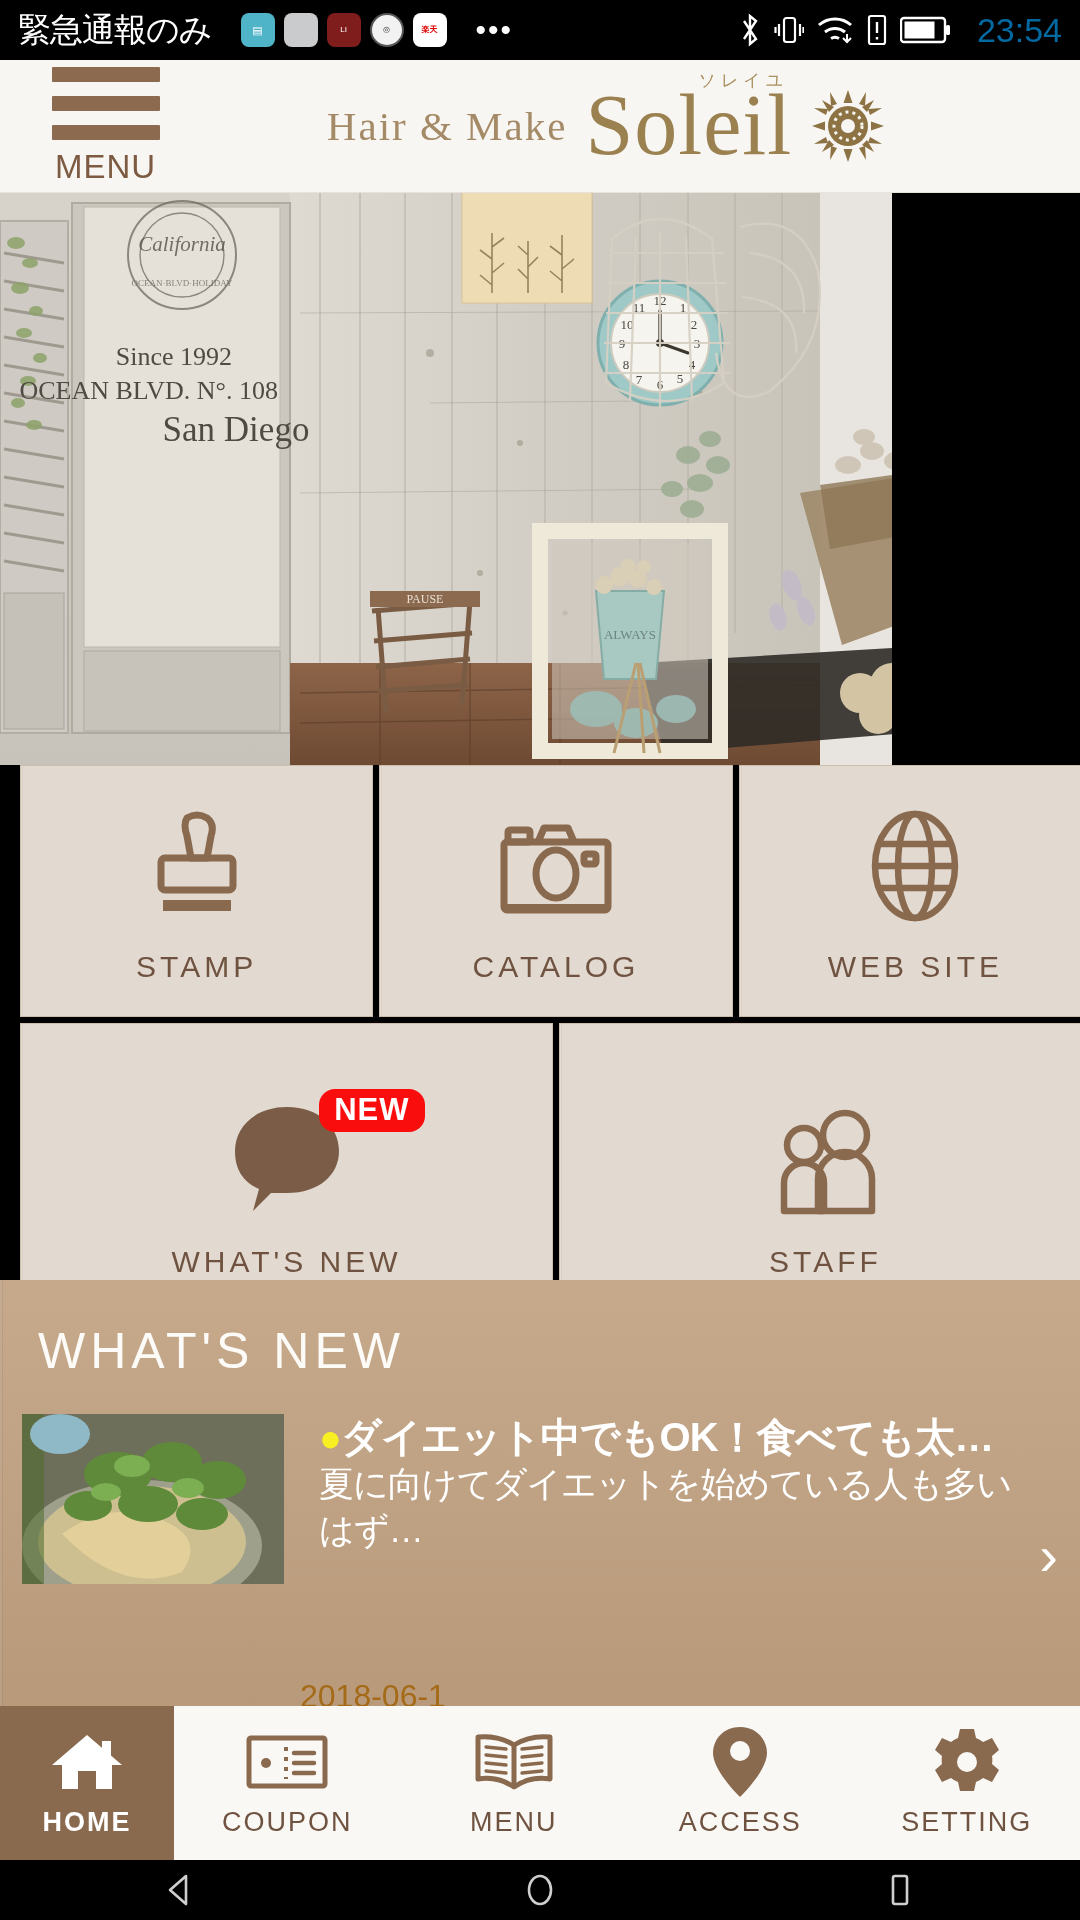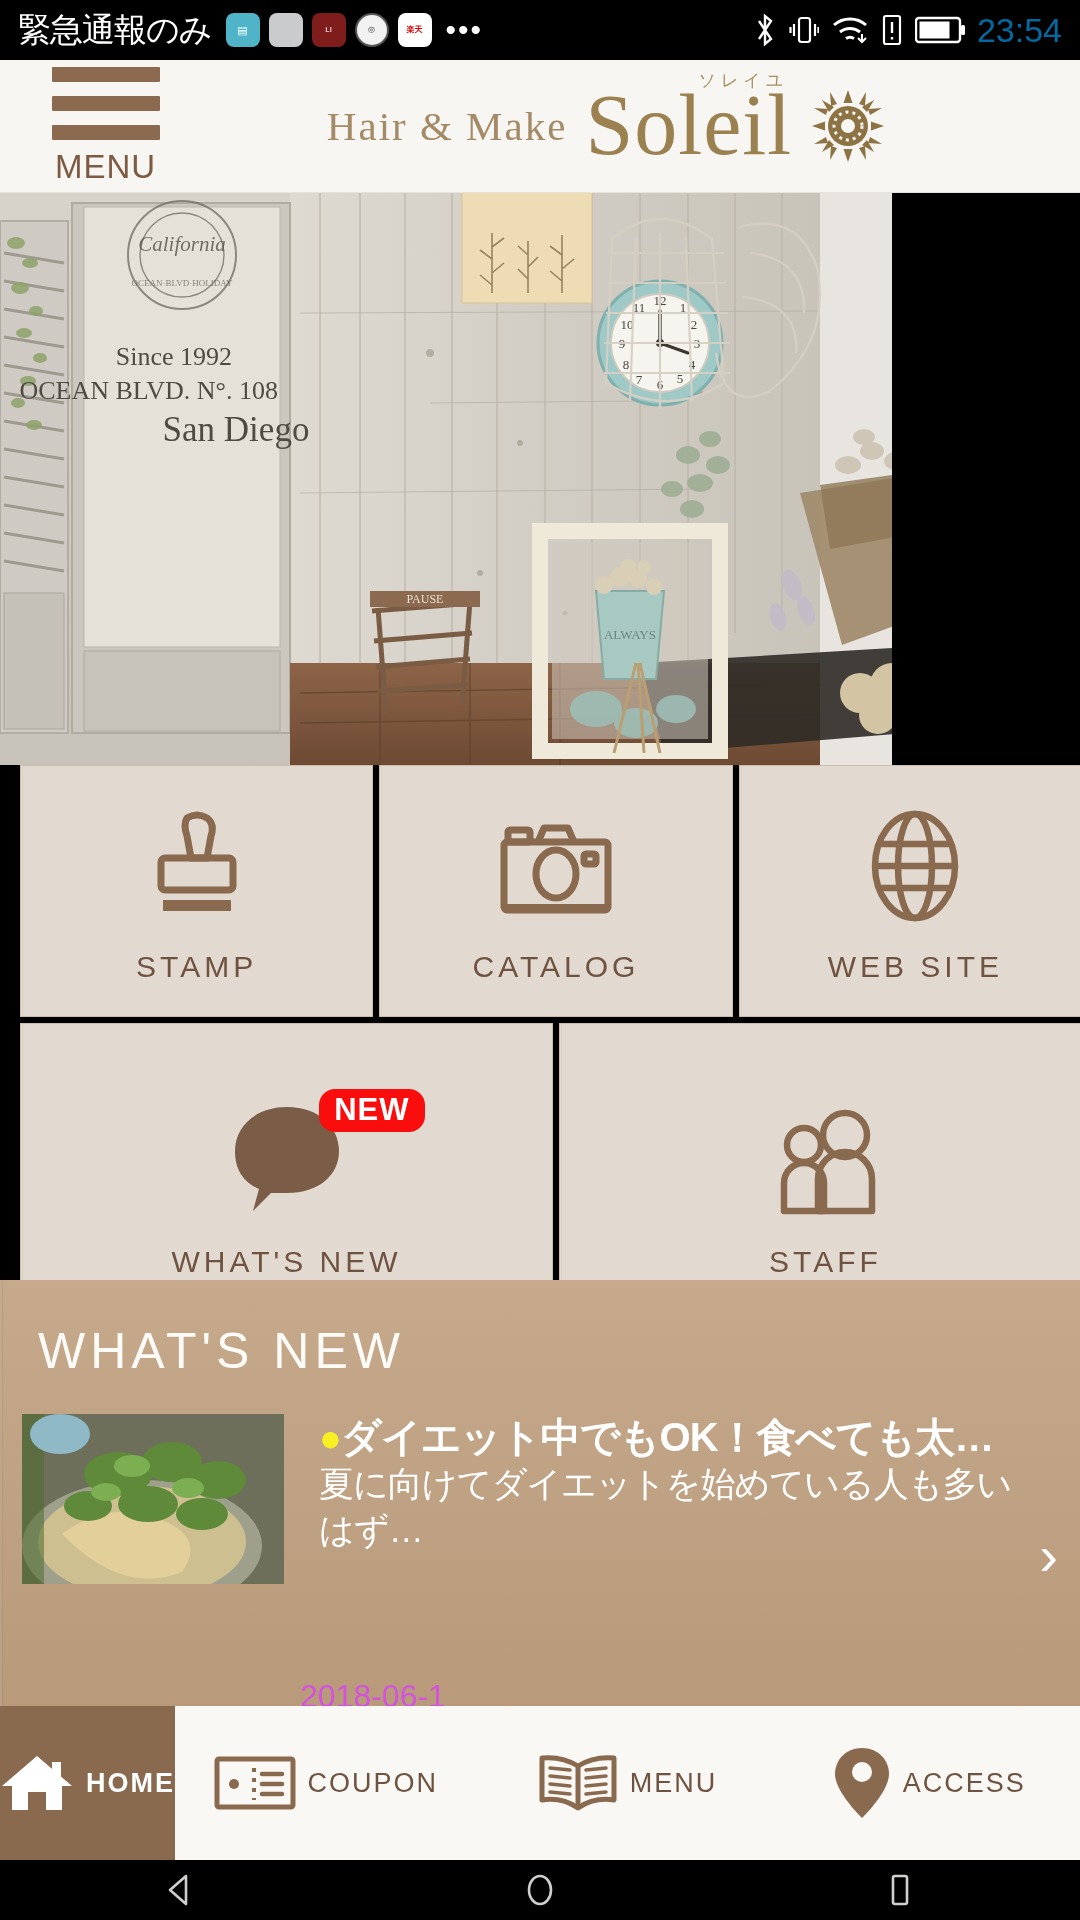--- a/index.html
+++ b/index.html
@@ -5,21 +5,21 @@
   * { margin:0; padding:0; box-sizing:border-box; }
   html,body { width:1080px; height:1920px; background:#000; }
   body { font-family:"Liberation Sans", sans-serif; overflow:hidden; }
 
   .screen { position:relative; width:1080px; height:1920px; background:#000; }
 
   
   .statusbar {
     position:absolute; top:0; left:0; width:1080px; height:60px;
     background:#000; color:#fff; display:flex; align-items:center;
-    padding:12px 18px; gap:10px;
+    padding:12px 18px; gap:25px;
   }
   .sb-carrier { font-size:33px; letter-spacing:-1px; white-space:nowrap; }
   .sb-notif { display:flex; align-items:center; gap:9px; margin-left:4px; }
   .sb-ico { width:34px; height:34px; border-radius:8px; display:flex;
             align-items:center; justify-content:center; font-size:11px;
             overflow:hidden; line-height:1; }
   .sb-ico.i1 { background:#4fb4c8; color:#fff; }
   .sb-ico.i2 { background:#c9cbcd; }
   .sb-ico.i3 { background:#7f1d1d; color:#fff; font-size:8px; }
   .sb-ico.i4 { background:#f2f2f2; color:#333; border-radius:50%;
@@ -103,26 +103,26 @@
               background:#6d6a58; position:relative; }
   .wn-text { flex:1; padding-right:40px; }
   .wn-h { color:#fff; font-size:40px; font-weight:bold; line-height:1.18;
           white-space:nowrap; overflow:hidden; letter-spacing:-1px; }
   .wn-dot { color:#f8f023; font-size:38px; }
   .wn-b { color:#fff; font-size:35px; line-height:1.32; margin-top:0;
           letter-spacing:-1px; }
   .wn-arrow { position:absolute; right:22px; top:248px; z-index:3;
               color:#fff; font-size:56px; font-weight:300; line-height:1; }
   .wn-date { position:absolute; z-index:2; left:300px; top:398px;
-             color:#d946ef; opacity:.85; font-size:32px; }
+             color:#a16207; opacity:.85; font-size:32px; }
 
   
   .bottomnav { position:absolute; top:1706px; left:0; width:1080px; height:154px;
                display:flex; background:#faf8f5; }
-  .nav-item { flex:1; display:flex; flex-direction:row; align-items:center;
+  .nav-item { flex:1; display:flex; flex-direction:column; align-items:center;
               justify-content:center; gap:12px; }
   .nav-item.active { background:#8a6a4e; flex:0 0 174px; }
   .nav-label { font-size:27px; letter-spacing:2px; color:#6f5340; }
   .nav-item.active .nav-label { color:#fff; font-weight:bold; }
   .nav-ico { height:66px; display:flex; align-items:center; justify-content:center; }
 
   
   .androidnav { position:absolute; top:1860px; left:0; width:1080px; height:60px;
                 background:#000; display:flex; align-items:center;
                 justify-content:space-around; }
@@ -596,20 +596,29 @@
     <div class="nav-item">
       <span class="nav-ico">
         <svg width="58" height="74" viewBox="0 0 58 74">
           <path d="M29 2 C13 2 2 14 2 28 C2 46 29 72 29 72 C29 72 56 46 56 28 C56 14 45 2 29 2 Z" fill="#8a6a4f"></path>
           <circle cx="29" cy="26" r="10" fill="#faf8f5"></circle>
         </svg>
       </span>
       <span class="nav-label">ACCESS</span>
     </div>
 
+    <div class="nav-item">
+      <span class="nav-ico">
+        <svg width="70" height="70" viewBox="0 0 70 70">
+          <path fill="#8a6a4f" d="M28 2 h14 l2 9 a24 24 0 0 1 7 4 l9 -4 l7 12 l-7 6 a24 24 0 0 1 0 8 l7 6 l-7 12 l-9 -4 a24 24 0 0 1 -7 4 l-2 9 h-14 l-2 -9 a24 24 0 0 1 -7 -4 l-9 4 l-7 -12 l7 -6 a24 24 0 0 1 0 -8 l-7 -6 l7 -12 l9 4 a24 24 0 0 1 7 -4 Z"></path>
+          <circle cx="35" cy="35" r="10" fill="#faf8f5"></circle>
+        </svg>
+      </span>
+      <span class="nav-label">SETTING</span>
+    </div>
   </div>
 
   <div class="androidnav">
     <span class="slot">
       <svg width="40" height="40" viewBox="0 0 40 40">
           <path d="M26 6 L10 20 L26 34 Z" fill="none" stroke="#cfcfcf" stroke-width="2.6" stroke-linejoin="round"></path>
         </svg>
     </span>
     <span class="slot">
       <svg width="40" height="40" viewBox="0 0 40 40">

